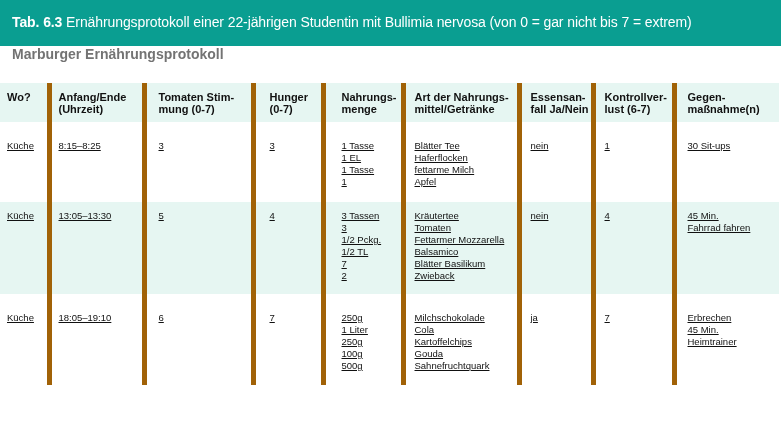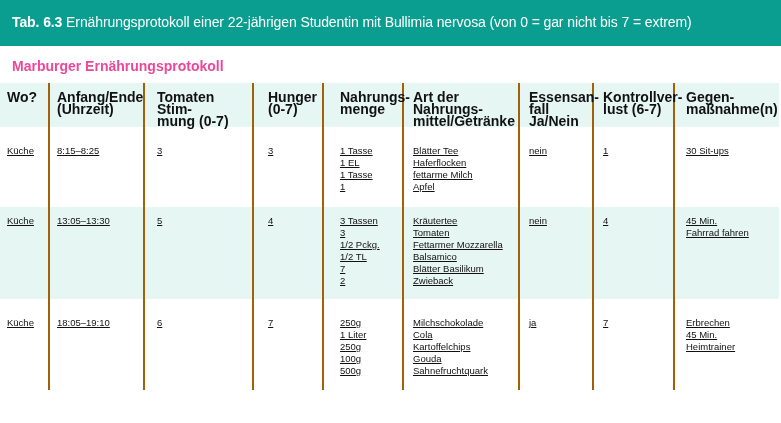--- a/index.html
+++ b/index.html
@@ -1,25 +1,25 @@
 <!DOCTYPE html>
 <html><head>
 <meta charset="utf-8">
 <style>
   html, body { margin:0; padding:0; }
   body { width:781px; height:423px; overflow:hidden; background:#ffffff; font-family:"Liberation Sans", sans-serif; color:#111; position:relative; }
   .caption-bar { position:absolute; left:0; top:0; width:781px; height:46px; background:#0a9e91; color:#fff; }
   .caption { position:absolute; left:12px; top:14px; font-size:14px; white-space:nowrap; letter-spacing:-0.1px; }
   .caption b { font-weight:bold; }
-  .sub-title { position:absolute; left:12px; top:58px; font-size:14px; font-weight:bold; color:#ec4899; }
+  .sub-title { position:absolute; left:12px; top:46px; font-size:14px; font-weight:bold; color:#737373; }
   table { position:absolute; left:0; top:83px; width:779px; border-collapse:collapse; table-layout:fixed; font-size:9.5px; line-height:12px; }
-  th, td { vertical-align:top; text-align:left; border-left:2px solid #a16207; padding:0; }
+  th, td { vertical-align:top; text-align:left; border-left:5px solid #a16207; padding:0; }
   th:first-child, td:first-child { border-left:none; }
   thead tr { background:#e6f6f2; height:39px; }
-  th { font-weight:bold; font-size:14px; padding-top:8px; }
+  th { font-weight:bold; font-size:11px; padding-top:8px; }
   tr.white { background:#ffffff; }
   tr.tint { background:#e6f6f2; }
   td { padding-top:18px;text-decoration:underline; }
   tr.r1 { height:80px; }
   tr.r2 { height:92px; }
   tr.r3 { height:91px; }
   tr.r4 { height:38px; }
   tr.r2 td { padding-top:8px; }
   tr.r4 td { padding-top:12px; }
   .c0 { padding-left:7px; }

